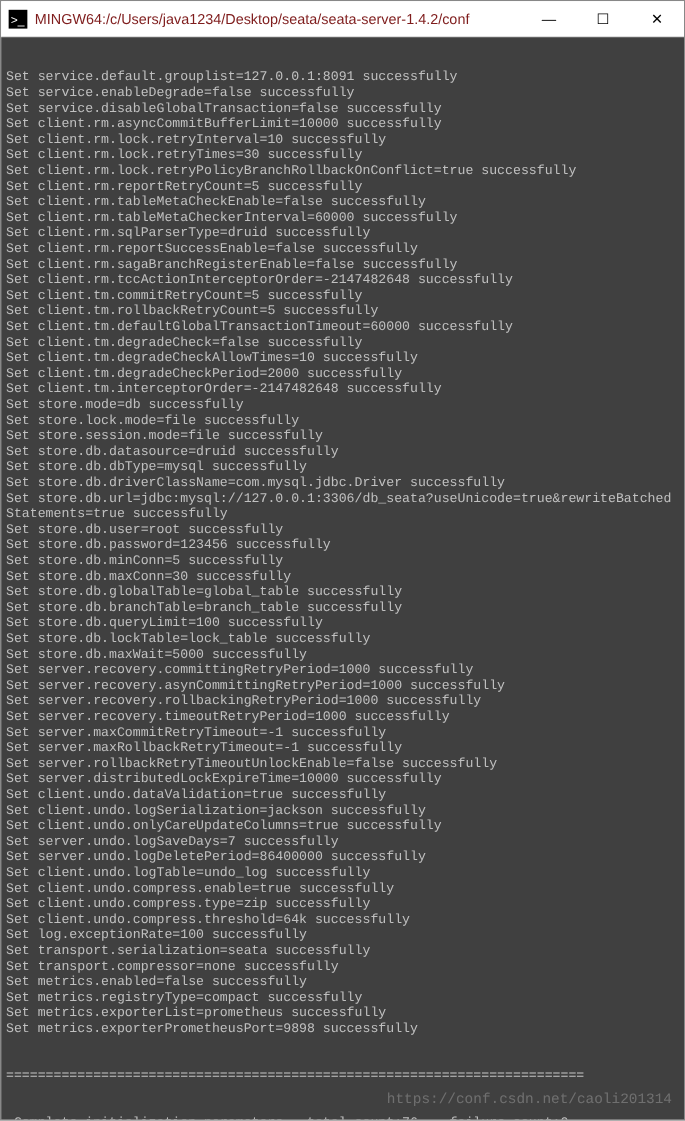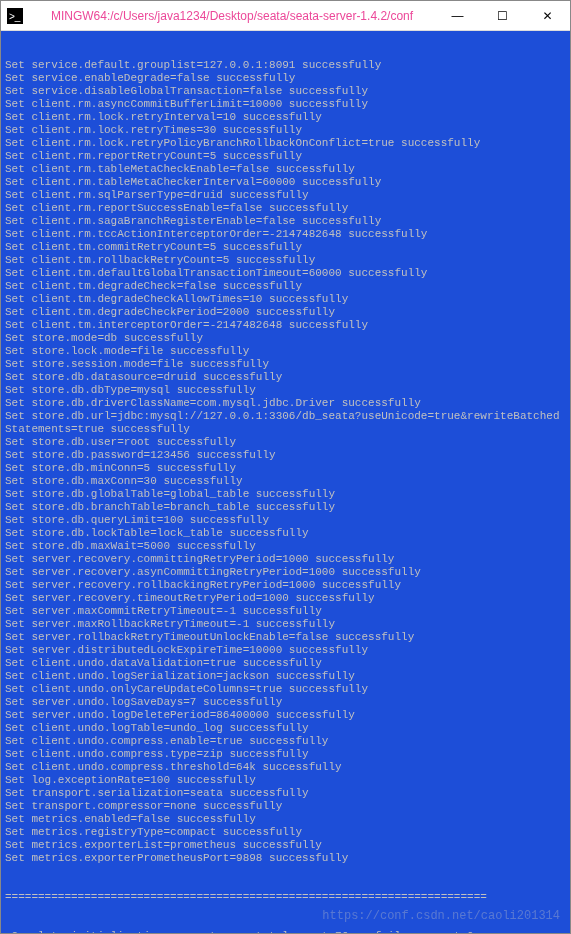--- a/index.html
+++ b/index.html
@@ -31,41 +31,40 @@
     }
     .title-icon {
       width: 16px;
       height: 16px;
       margin: 0 6px;
       display: inline-block;
     }
     .title-text {
       flex: 1;
       font-size: 12px;
-      color: #ec4899;
+      color: #7f1d1d;
       white-space: nowrap;
       overflow: hidden;
-      text-align: center;
     }
     .window-controls {
       display: flex;
     }
     .win-btn {
       width: 45px;
       height: 30px;
       display: flex;
       align-items: center;
       justify-content: center;
       font-size: 12px;
       color: #000;
       cursor: pointer;
     }
     .terminal {
       flex: 1;
-      background: #1d4ed8;
+      background: #404040;
       color: #c0c0c0;
       font-family: 'Consolas', 'Courier New', monospace;
       font-size: 11px;
       line-height: 13px;
       padding: 2px 4px;
       overflow: hidden;
       white-space: pre-wrap;
       word-break: break-all;
       position: relative;
     }

